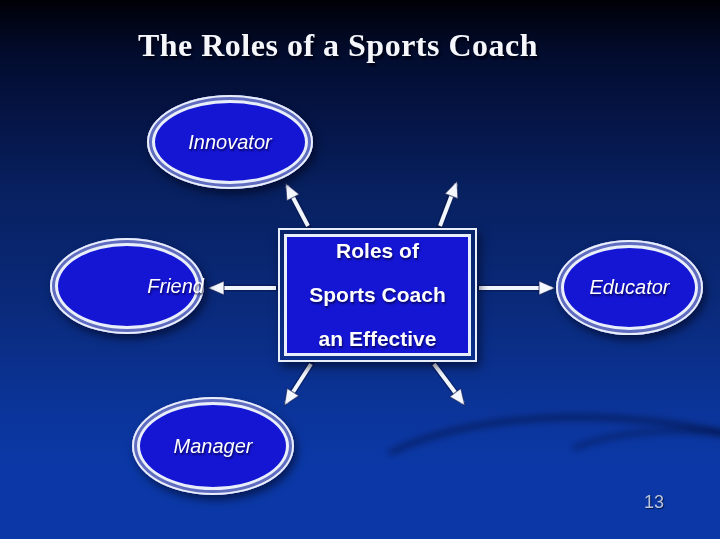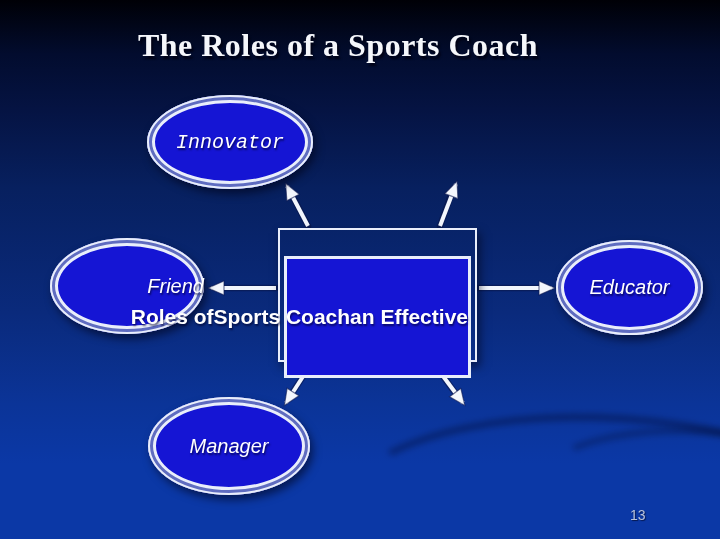--- a/index.html
+++ b/index.html
@@ -55,41 +55,41 @@
     white-space:nowrap;
   }
   .center-box{
     position:absolute; left:278px; top:228px; width:199px; height:134px;
     border:2px solid var(--ring); padding:4px; box-sizing:border-box;
     box-shadow:3px 5px 9px rgba(0,0,18,.55);
   }
   .center-box-inner{
     width:100%; height:100%; box-sizing:border-box;
     border:3px solid var(--ring); background:var(--shape-fill);
-    display:flex; flex-direction:row; align-items:center; justify-content:flex-end;margin-top:22px;
+    display:flex; flex-direction:column; align-items:center; justify-content:space-between;
   }
   .center-line{
     color:var(--label-text); font-weight:bold; font-size:21px;
     line-height:1.33; text-shadow:1px 2px 2px rgba(0,0,40,.6);
     white-space:nowrap;
   }
   .arrow-layer{position:absolute; left:0; top:0; width:720px; height:539px; pointer-events:none;}
   .arrow-under{stroke:rgba(10,20,70,.55); stroke-width:6.5; stroke-linecap:round;}
   .arrow-line{stroke:var(--arrow); stroke-width:4; stroke-linecap:butt;}
   .page-number{
-    position:absolute; left:630px; top:507px; width:48px;
-    text-align:left; font-size:14px; color:var(--page-num);
+    position:absolute; left:630px; top:492px; width:48px;
+    text-align:center; font-size:18px; color:var(--page-num);
     text-shadow:1px 1px 1px rgba(0,0,20,.6);
   }
   
-  .node-innovator{left:147px; top:95px;  width:166px; height:94px;font-family:Liberation Mono, monospace;}
+  .node-innovator{left:147px; top:95px;  width:166px; height:94px;}
   .node-role-model{left:441px; top:96px; width:148px; height:92px;}
   .node-friend{left:50px;  top:238px; width:154px; height:96px;justify-content:flex-end;}
   .node-educator{left:556px; top:240px; width:147px; height:95px;}
-  .node-manager{left:148px; top:397px; width:162px; height:98px;}
+  .node-manager{left:132px; top:397px; width:162px; height:98px;}
   .node-trainer{left:447px; top:394px; width:152px; height:94px;}
 </style>
 </head>
 <body>
 
 <div class="slide">
 
   <div class="swoosh swoosh-1"></div>
   <div class="swoosh swoosh-2"></div>
 

